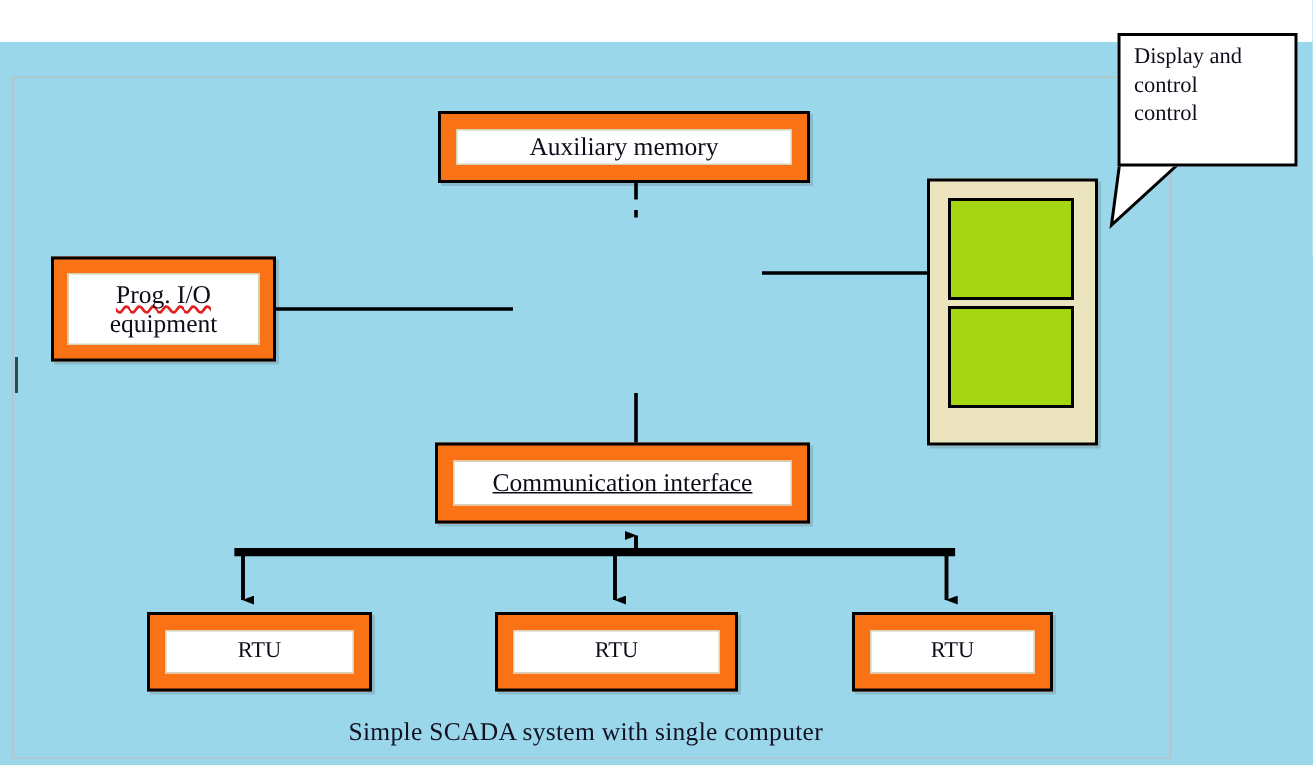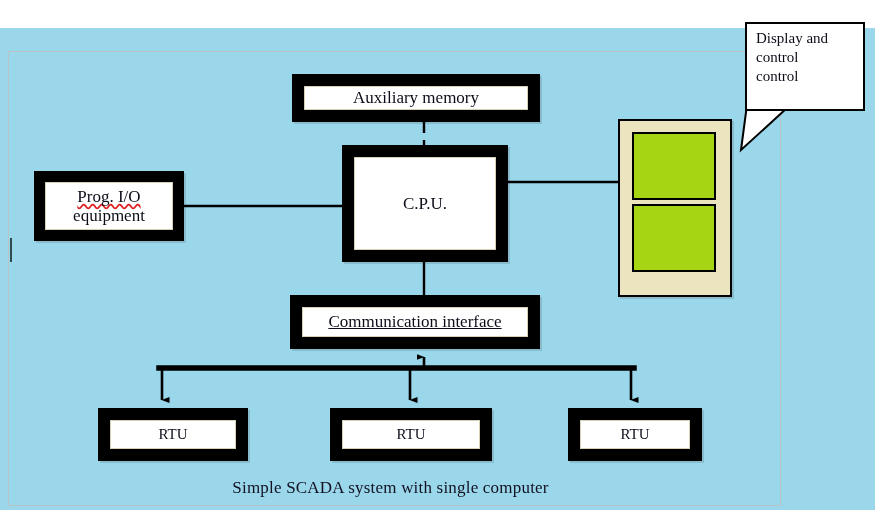--- a/index.html
+++ b/index.html
@@ -42,21 +42,21 @@
   .left-tick {
     position: absolute;
     left: 10px; top: 238px;
     width: 2px; height: 24px;
     background: #2c4c52;
   }
 
   
   .node {
     position: absolute;
-    background: #000000;
+    background: #f97316;
     border: 2px solid #000000;
     box-sizing: border-box;
     box-shadow: 2px 2px 0 rgba(0,0,0,0.12);
   }
   .node .inner {
     position: absolute;
     left: 10px; right: 10px; top: 10px; bottom: 10px;
     background: #ffffff;
     border: 1px solid #d6d0b4;
     box-sizing: border-box;
@@ -216,23 +216,20 @@
 
   <div class="node" id="prog-io">
     <div class="inner">
       <span>
         <span class="misspelled">Prog. I/O</span><br>
         <span>equipment</span>
       </span>
     </div>
   </div>
 
-  <div class="node" id="cpu">
-    <div class="inner">C.P.U.</div>
-  </div>
 
   <div class="node" id="comm-if">
     <div class="inner">Communication interface</div>
   </div>
 
   <div class="node rtu" id="rtu-1">
     <div class="inner">RTU</div>
   </div>
   <div class="node rtu" id="rtu-2">
     <div class="inner">RTU</div>

